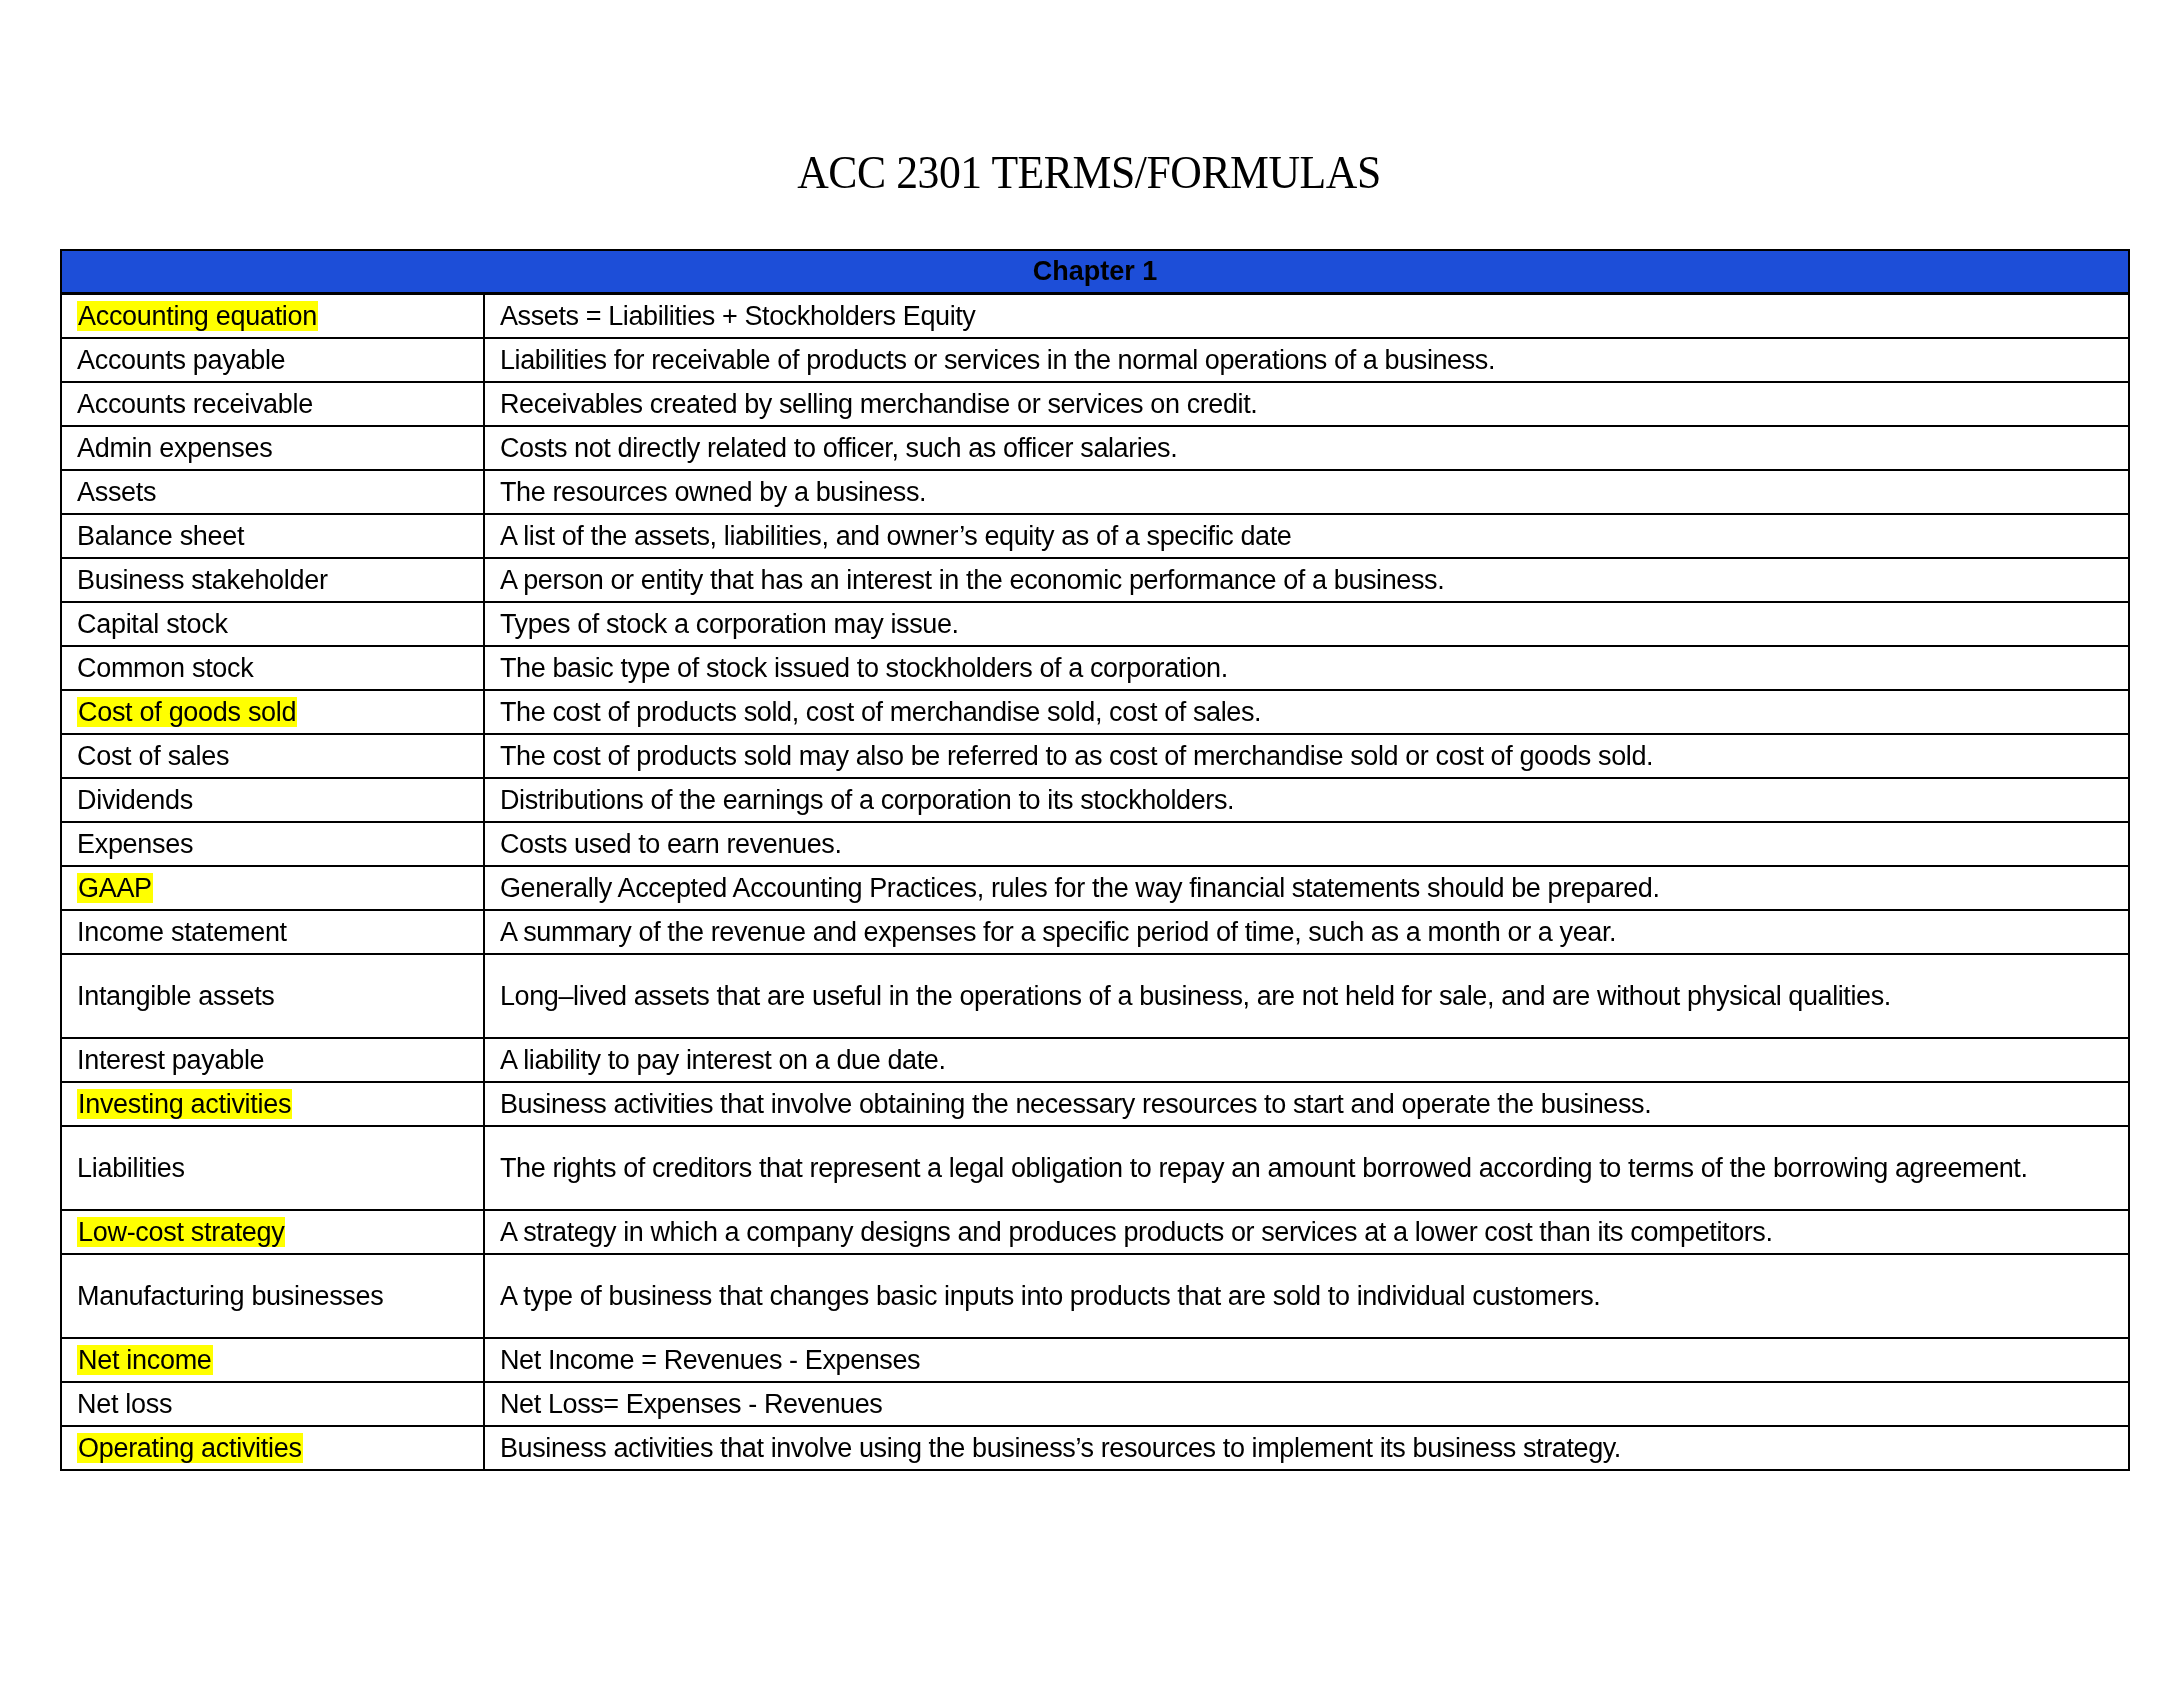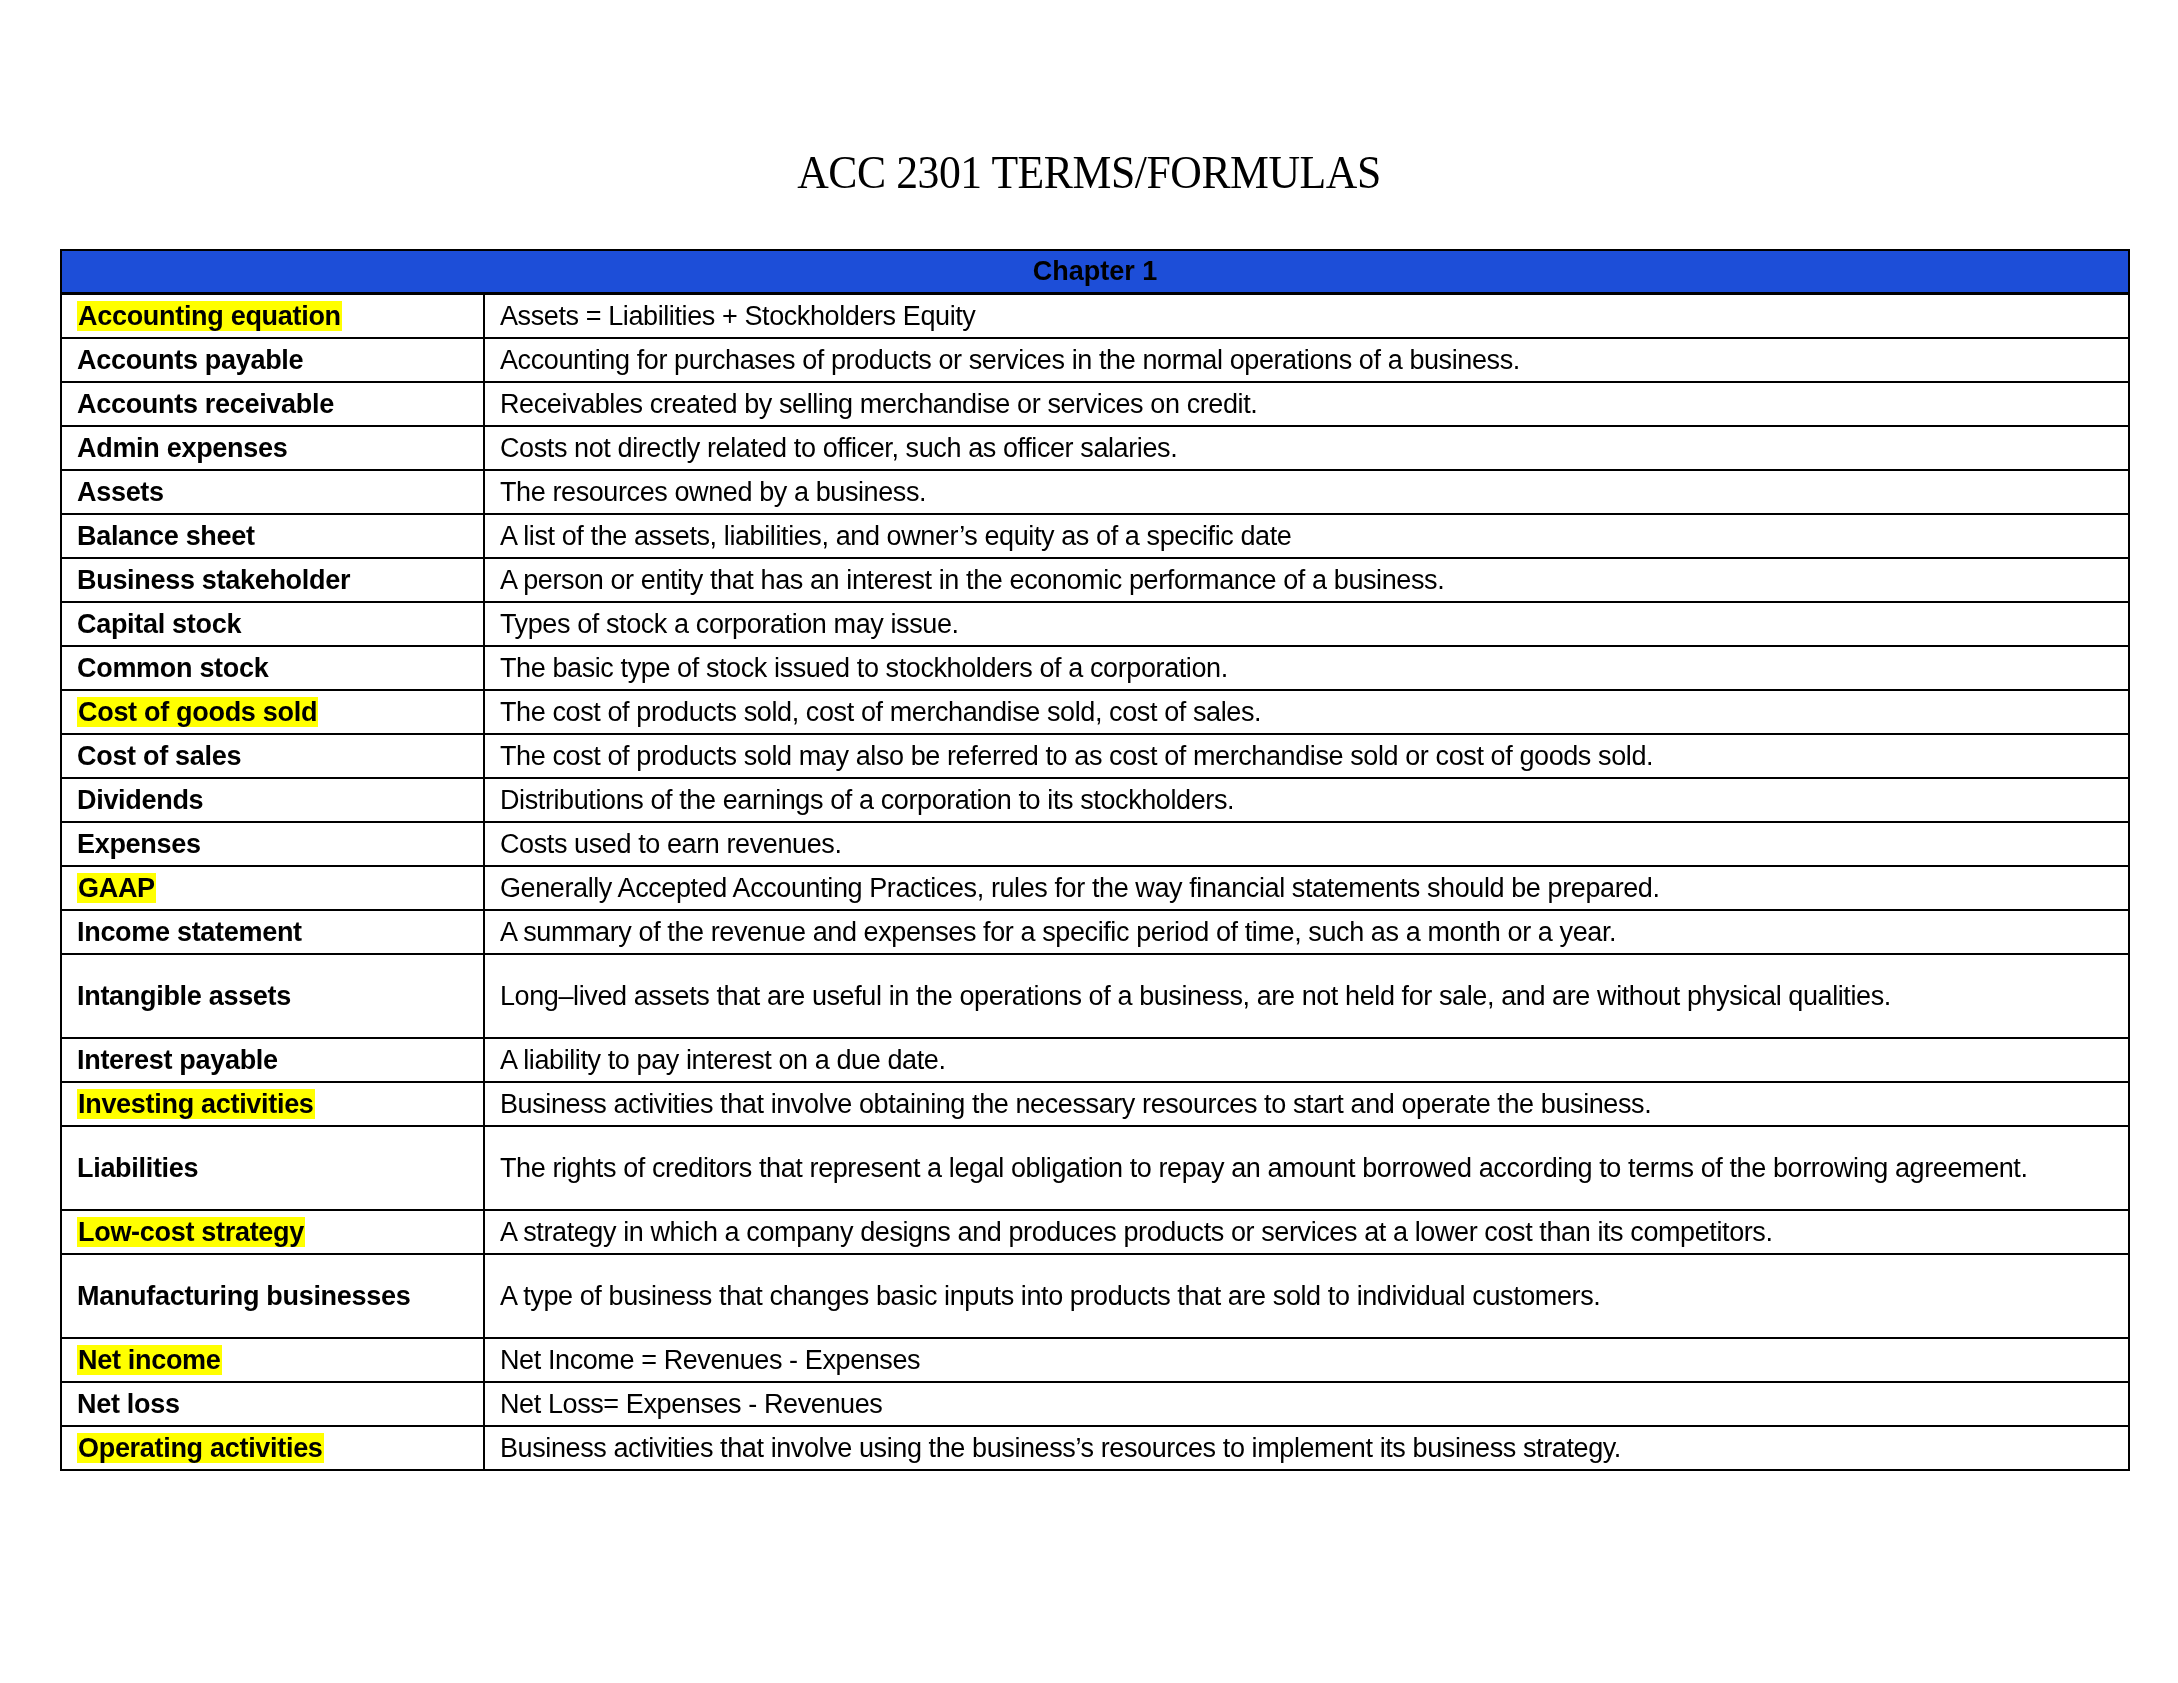--- a/index.html
+++ b/index.html
@@ -57,21 +57,21 @@
       vertical-align: middle;
       font-size: 27px;
       line-height: 42px;
       height: 42px;
       white-space: normal;
     }
     .terms-table tr.row-double td {
       height: 82px;
     }
     .terms-table td.term {
-      font-weight: bold;
+      font-weight: normal;
       letter-spacing: -0.3px;
     }
     .terms-table td.def {
       letter-spacing: -0.4px;
     }
     .hl {
       background: #ffff00;
       padding: 0 1px;
     }
   </style>
@@ -90,21 +90,21 @@
       <th colspan="2">Chapter 1</th>
     </tr>
   </thead>
   <tbody>
     <tr>
       <td class="term"><span class="hl">Accounting equation</span></td>
       <td class="def">Assets = Liabilities + Stockholders Equity</td>
     </tr>
     <tr>
       <td class="term">Accounts payable</td>
-      <td class="def">Accounting for purchases of products or services in the normal operations of a business.</td>
+      <td class="def">Liabilities for receivable of products or services in the normal operations of a business.</td>
     </tr>
     <tr>
       <td class="term">Accounts receivable</td>
       <td class="def">Receivables created by selling merchandise or services on credit.</td>
     </tr>
     <tr>
       <td class="term">Admin expenses</td>
       <td class="def">Costs not directly related to officer, such as officer salaries.</td>
     </tr>
     <tr>

